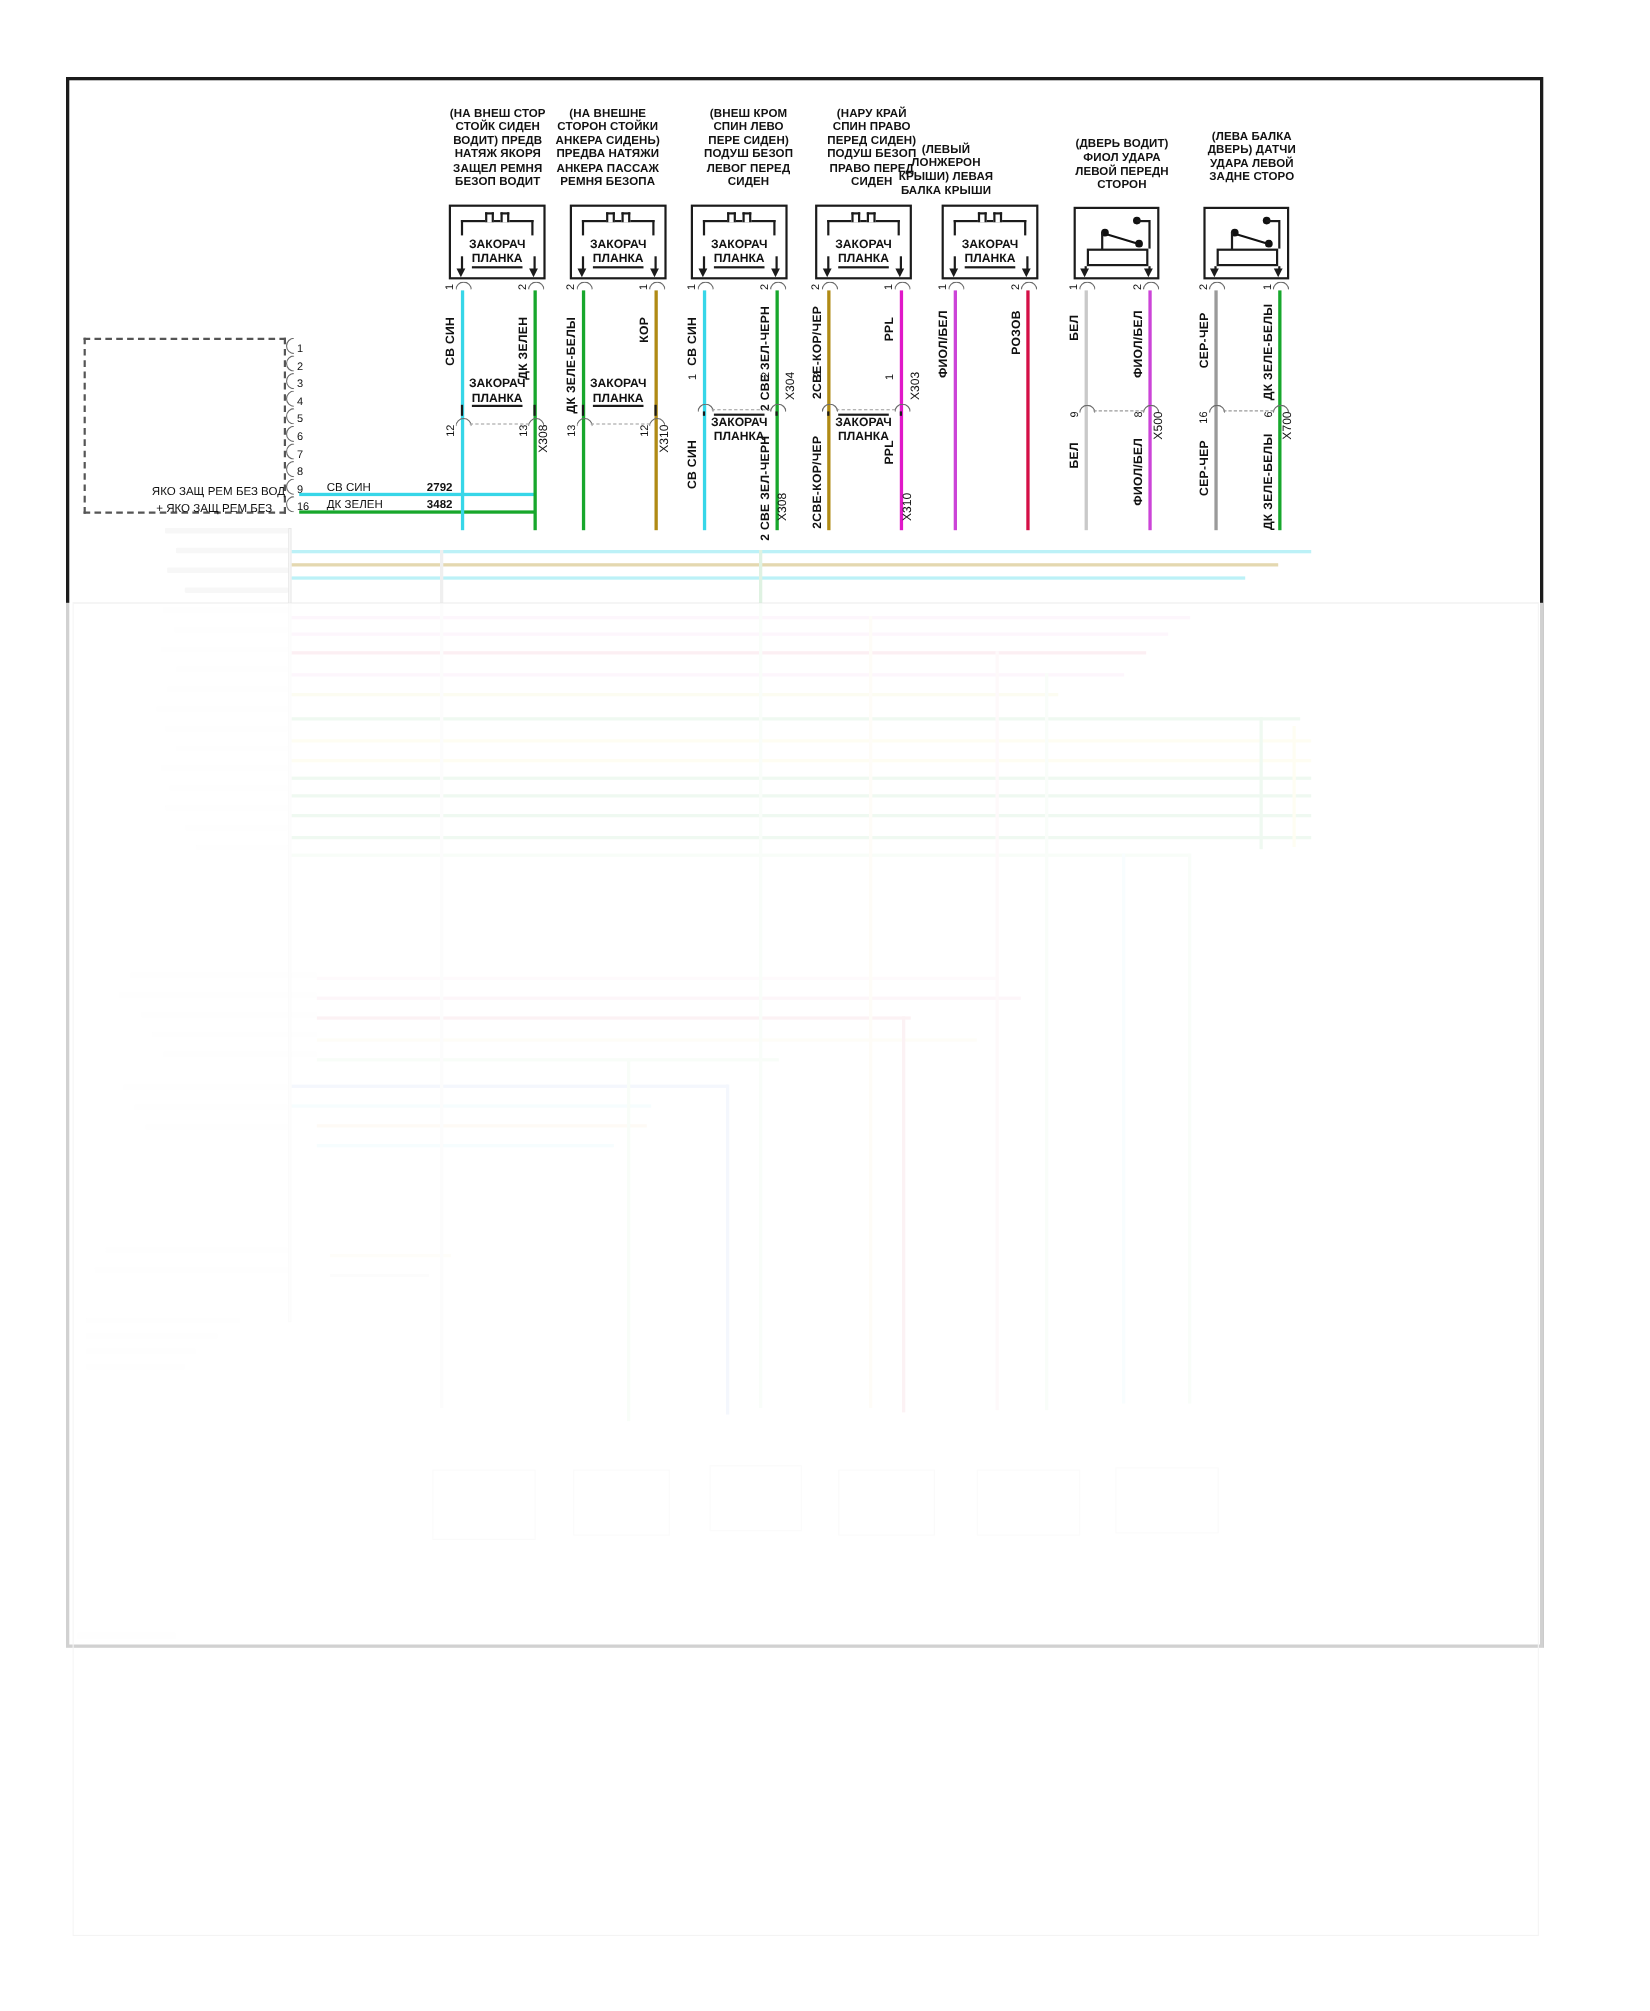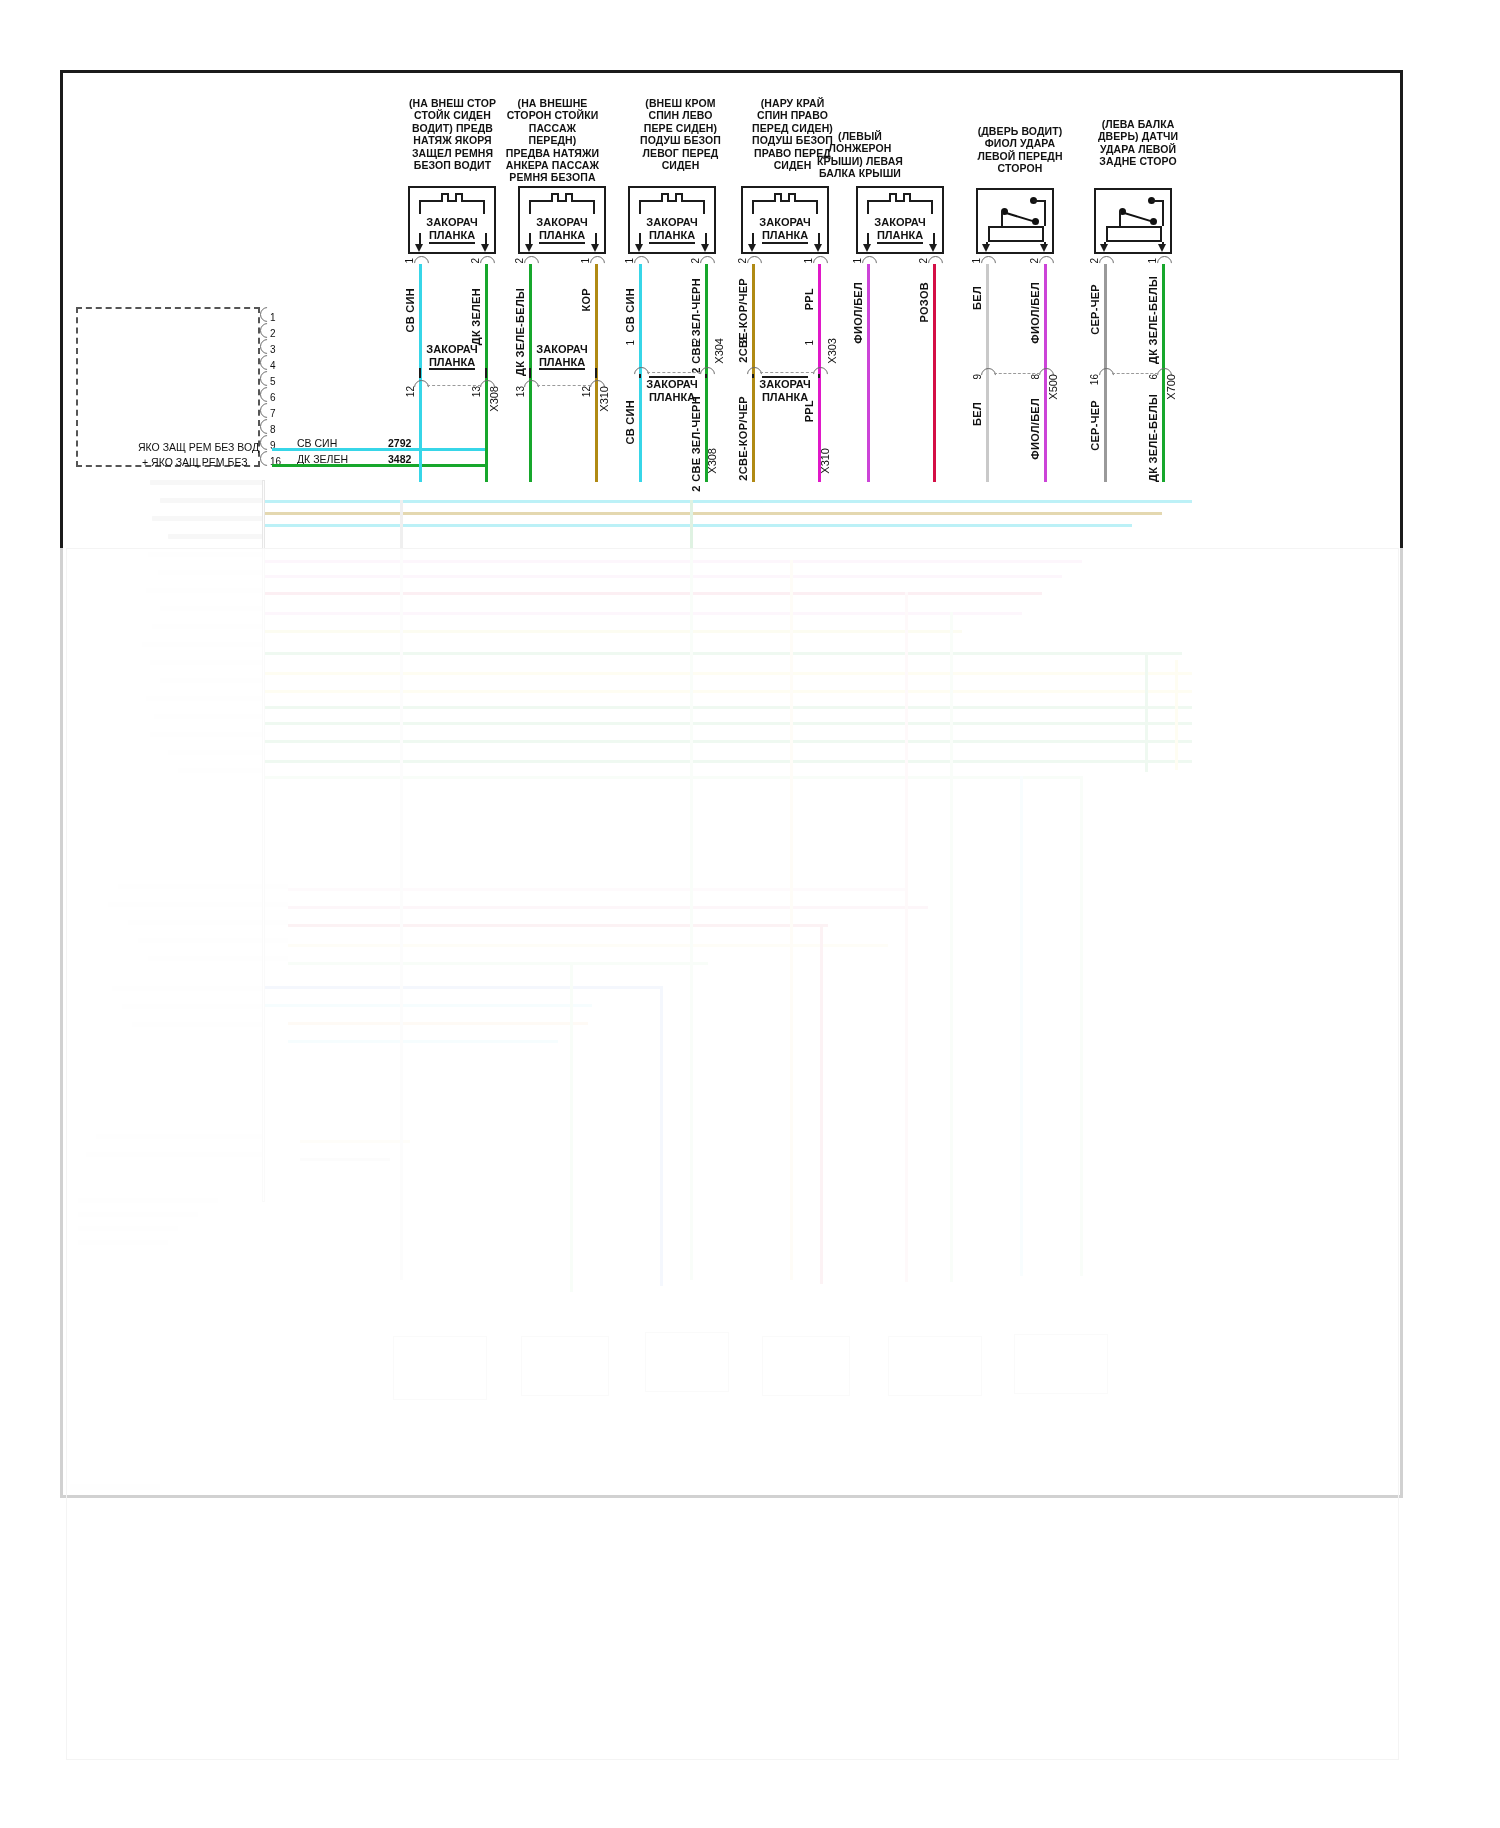--- a/index.html
+++ b/index.html
@@ -214,21 +214,21 @@
   <div class="hline" style="left:429px;top:368px;width:46px;"></div>
   <div class="vline" style="left:419px;top:368px;height:10px;"></div>
   <div class="vline" style="left:485px;top:368px;height:10px;"></div>
   <div class="pin" style="left:414px;top:380px;"></div>
   <div class="pin" style="left:480px;top:380px;"></div>
   <div class="dashline" style="left:427px;top:385px;width:54px;"></div>
   <div class="pinnum" style="left:405px;top:386px;">12</div>
   <div class="pinnum" style="left:471px;top:386px;">13</div>
   <div class="conn-id" style="left:488px;top:386px;">X308</div>
 
-  <div class="dev-caption" style="left:505px;top:97px;width:95px;">(НА ВНЕШНЕ СТОРОН СТОЙКИ ПАССАЖ ПЕРЕДН) ПРЕДВА НАТЯЖИ АНКЕРА ПАССАЖ РЕМНЯ БЕЗОПА</div>
+  <div class="dev-caption" style="left:505px;top:97px;width:95px;">(НА ВНЕШНЕ СТОРОН СТОЙКИ АНКЕРА СИДЕНЬ) ПРЕДВА НАТЯЖИ АНКЕРА ПАССАЖ РЕМНЯ БЕЗОПА</div>
   <div class="devbox" style="left:518px;top:186px;width:88px;height:68px;"></div>
   <div class="comb" style="left:529px;top:200px;width:66px;height:14px;"></div>
   <div class="comb-notch" style="left:551px;top:193px;width:8px;height:9px;"></div>
   <div class="comb-notch" style="left:565px;top:193px;width:8px;height:9px;"></div>
   <div class="shunt-label" style="left:518px;top:216px;width:88px;">ЗАКОРАЧ ПЛАНКА</div>
   <div class="hline" style="left:539px;top:242px;width:46px;"></div>
   <div class="vline" style="left:529px;top:233px;height:12px;"></div>
   <div class="vline" style="left:595px;top:233px;height:12px;"></div>
   <div class="arrow-down" style="left:525px;top:244px;"></div>
   <div class="arrow-down" style="left:591px;top:244px;"></div>

